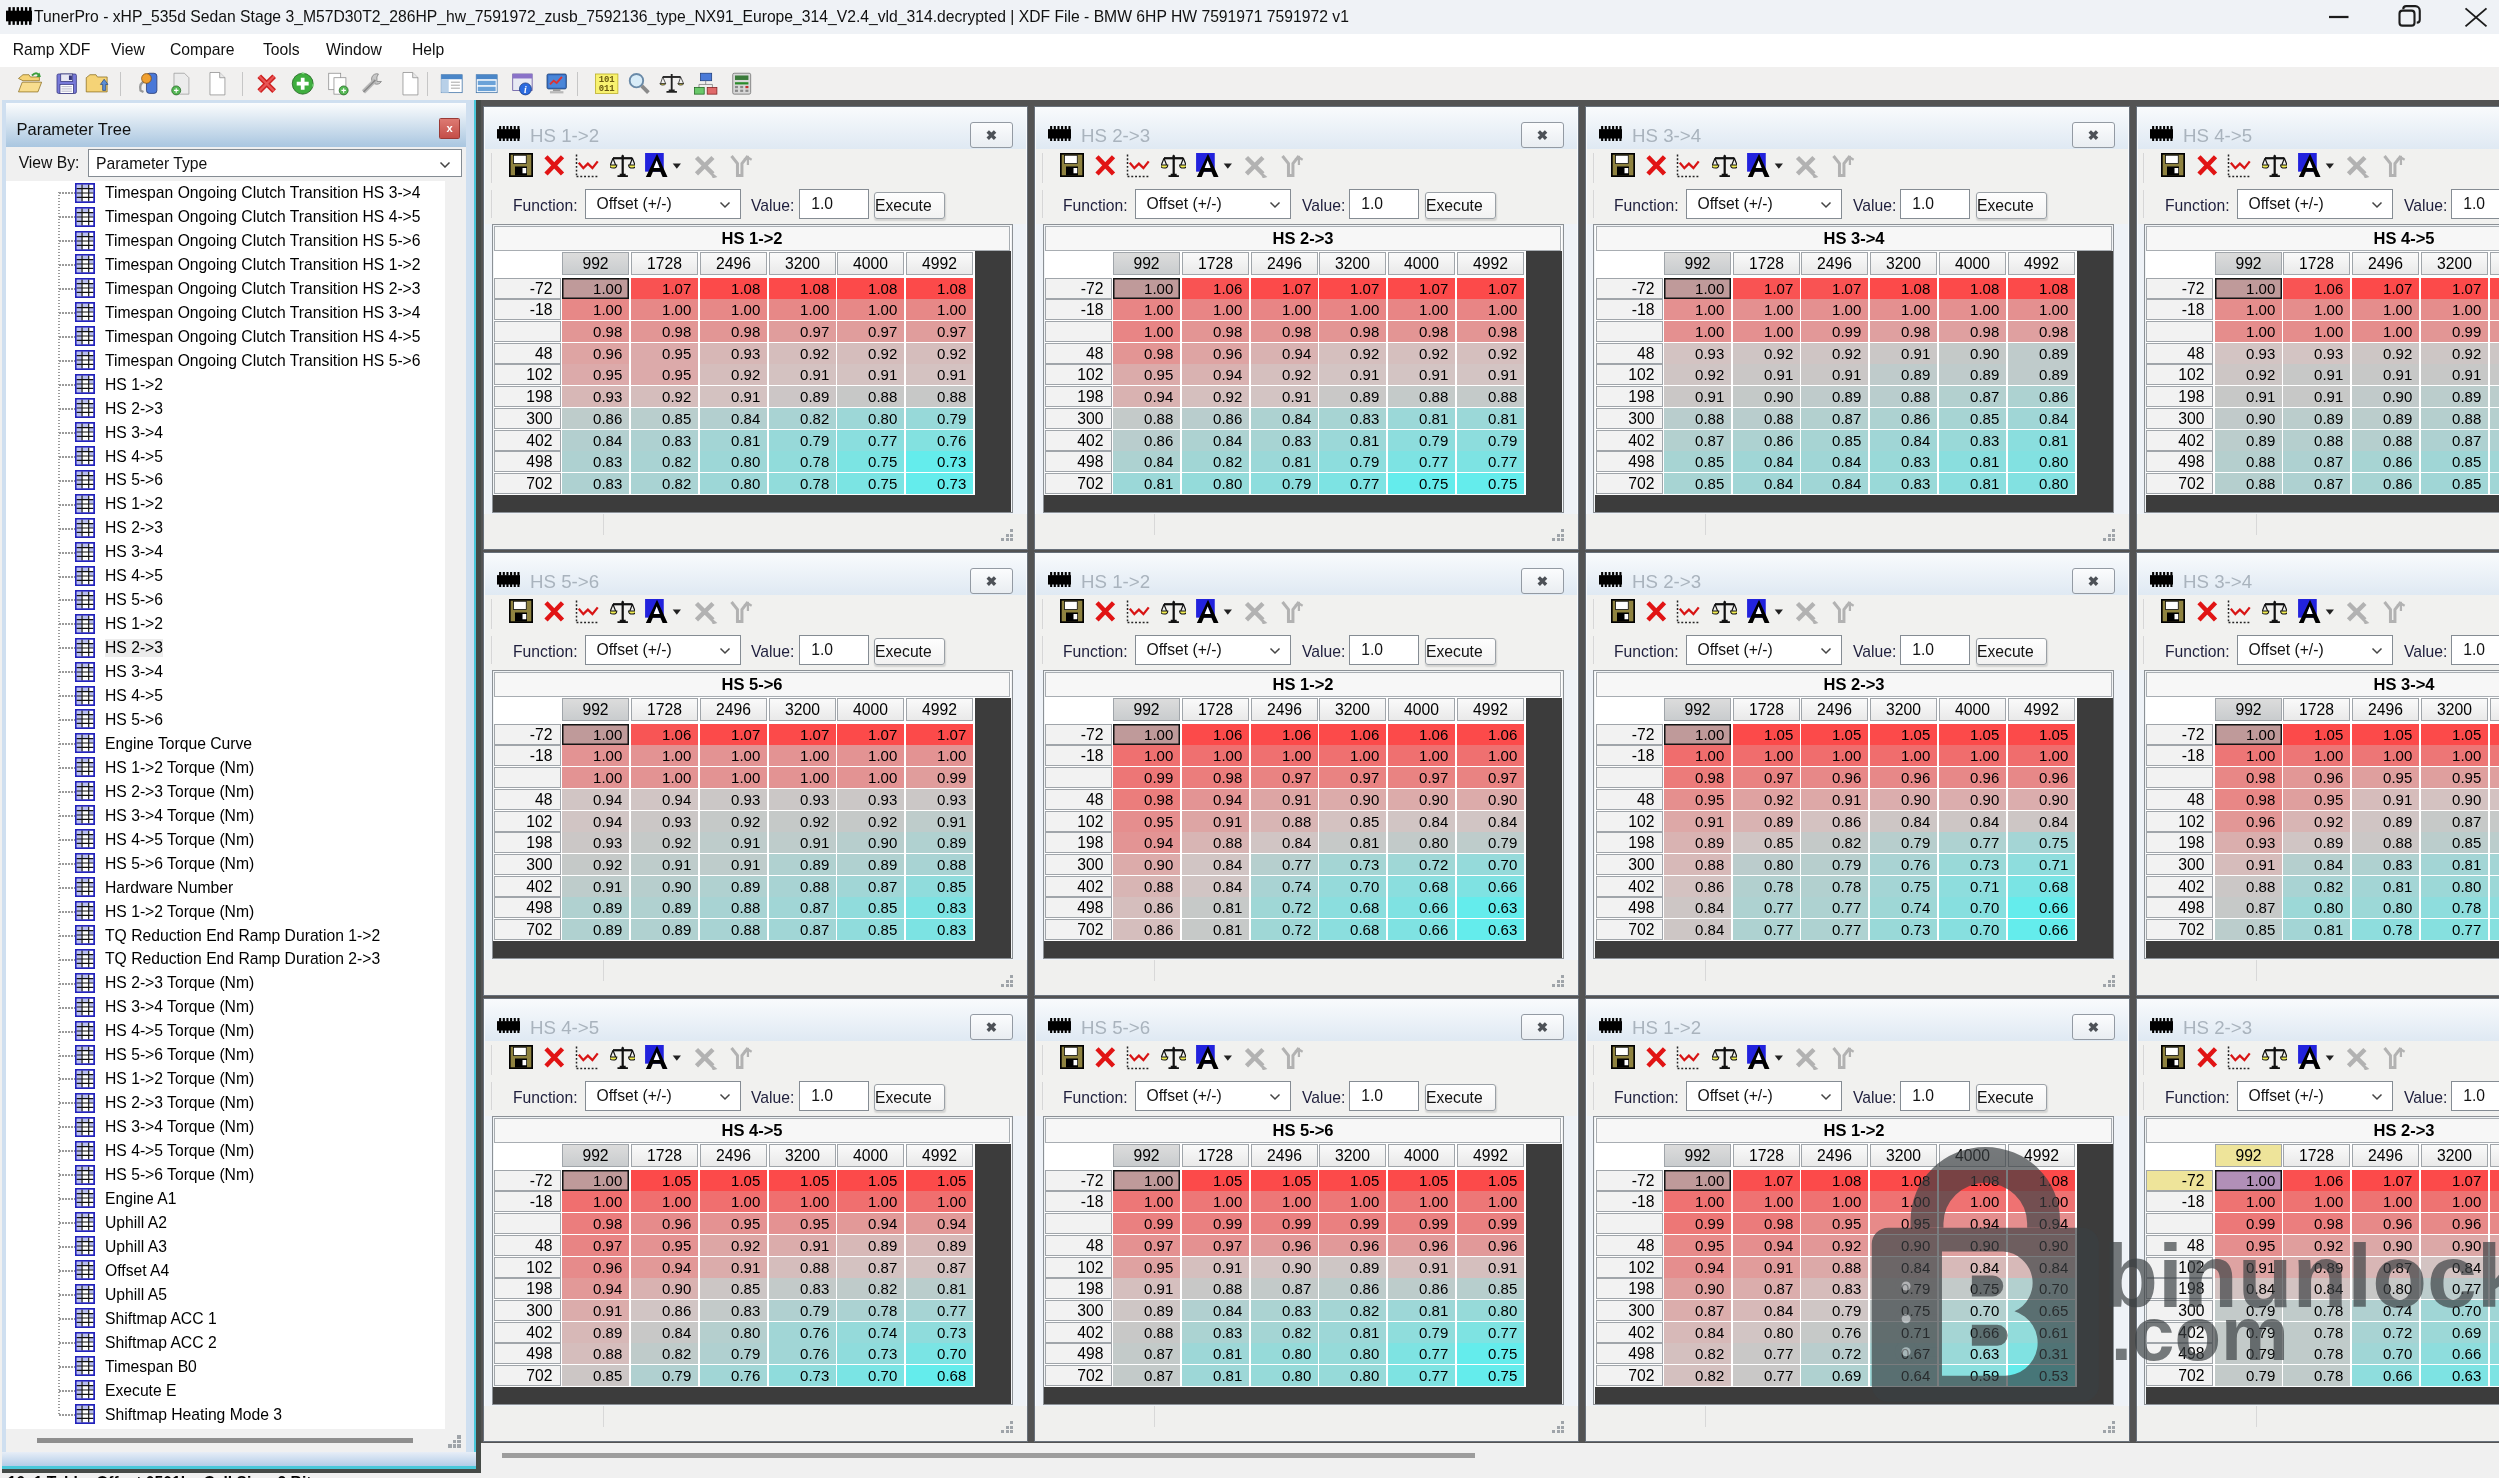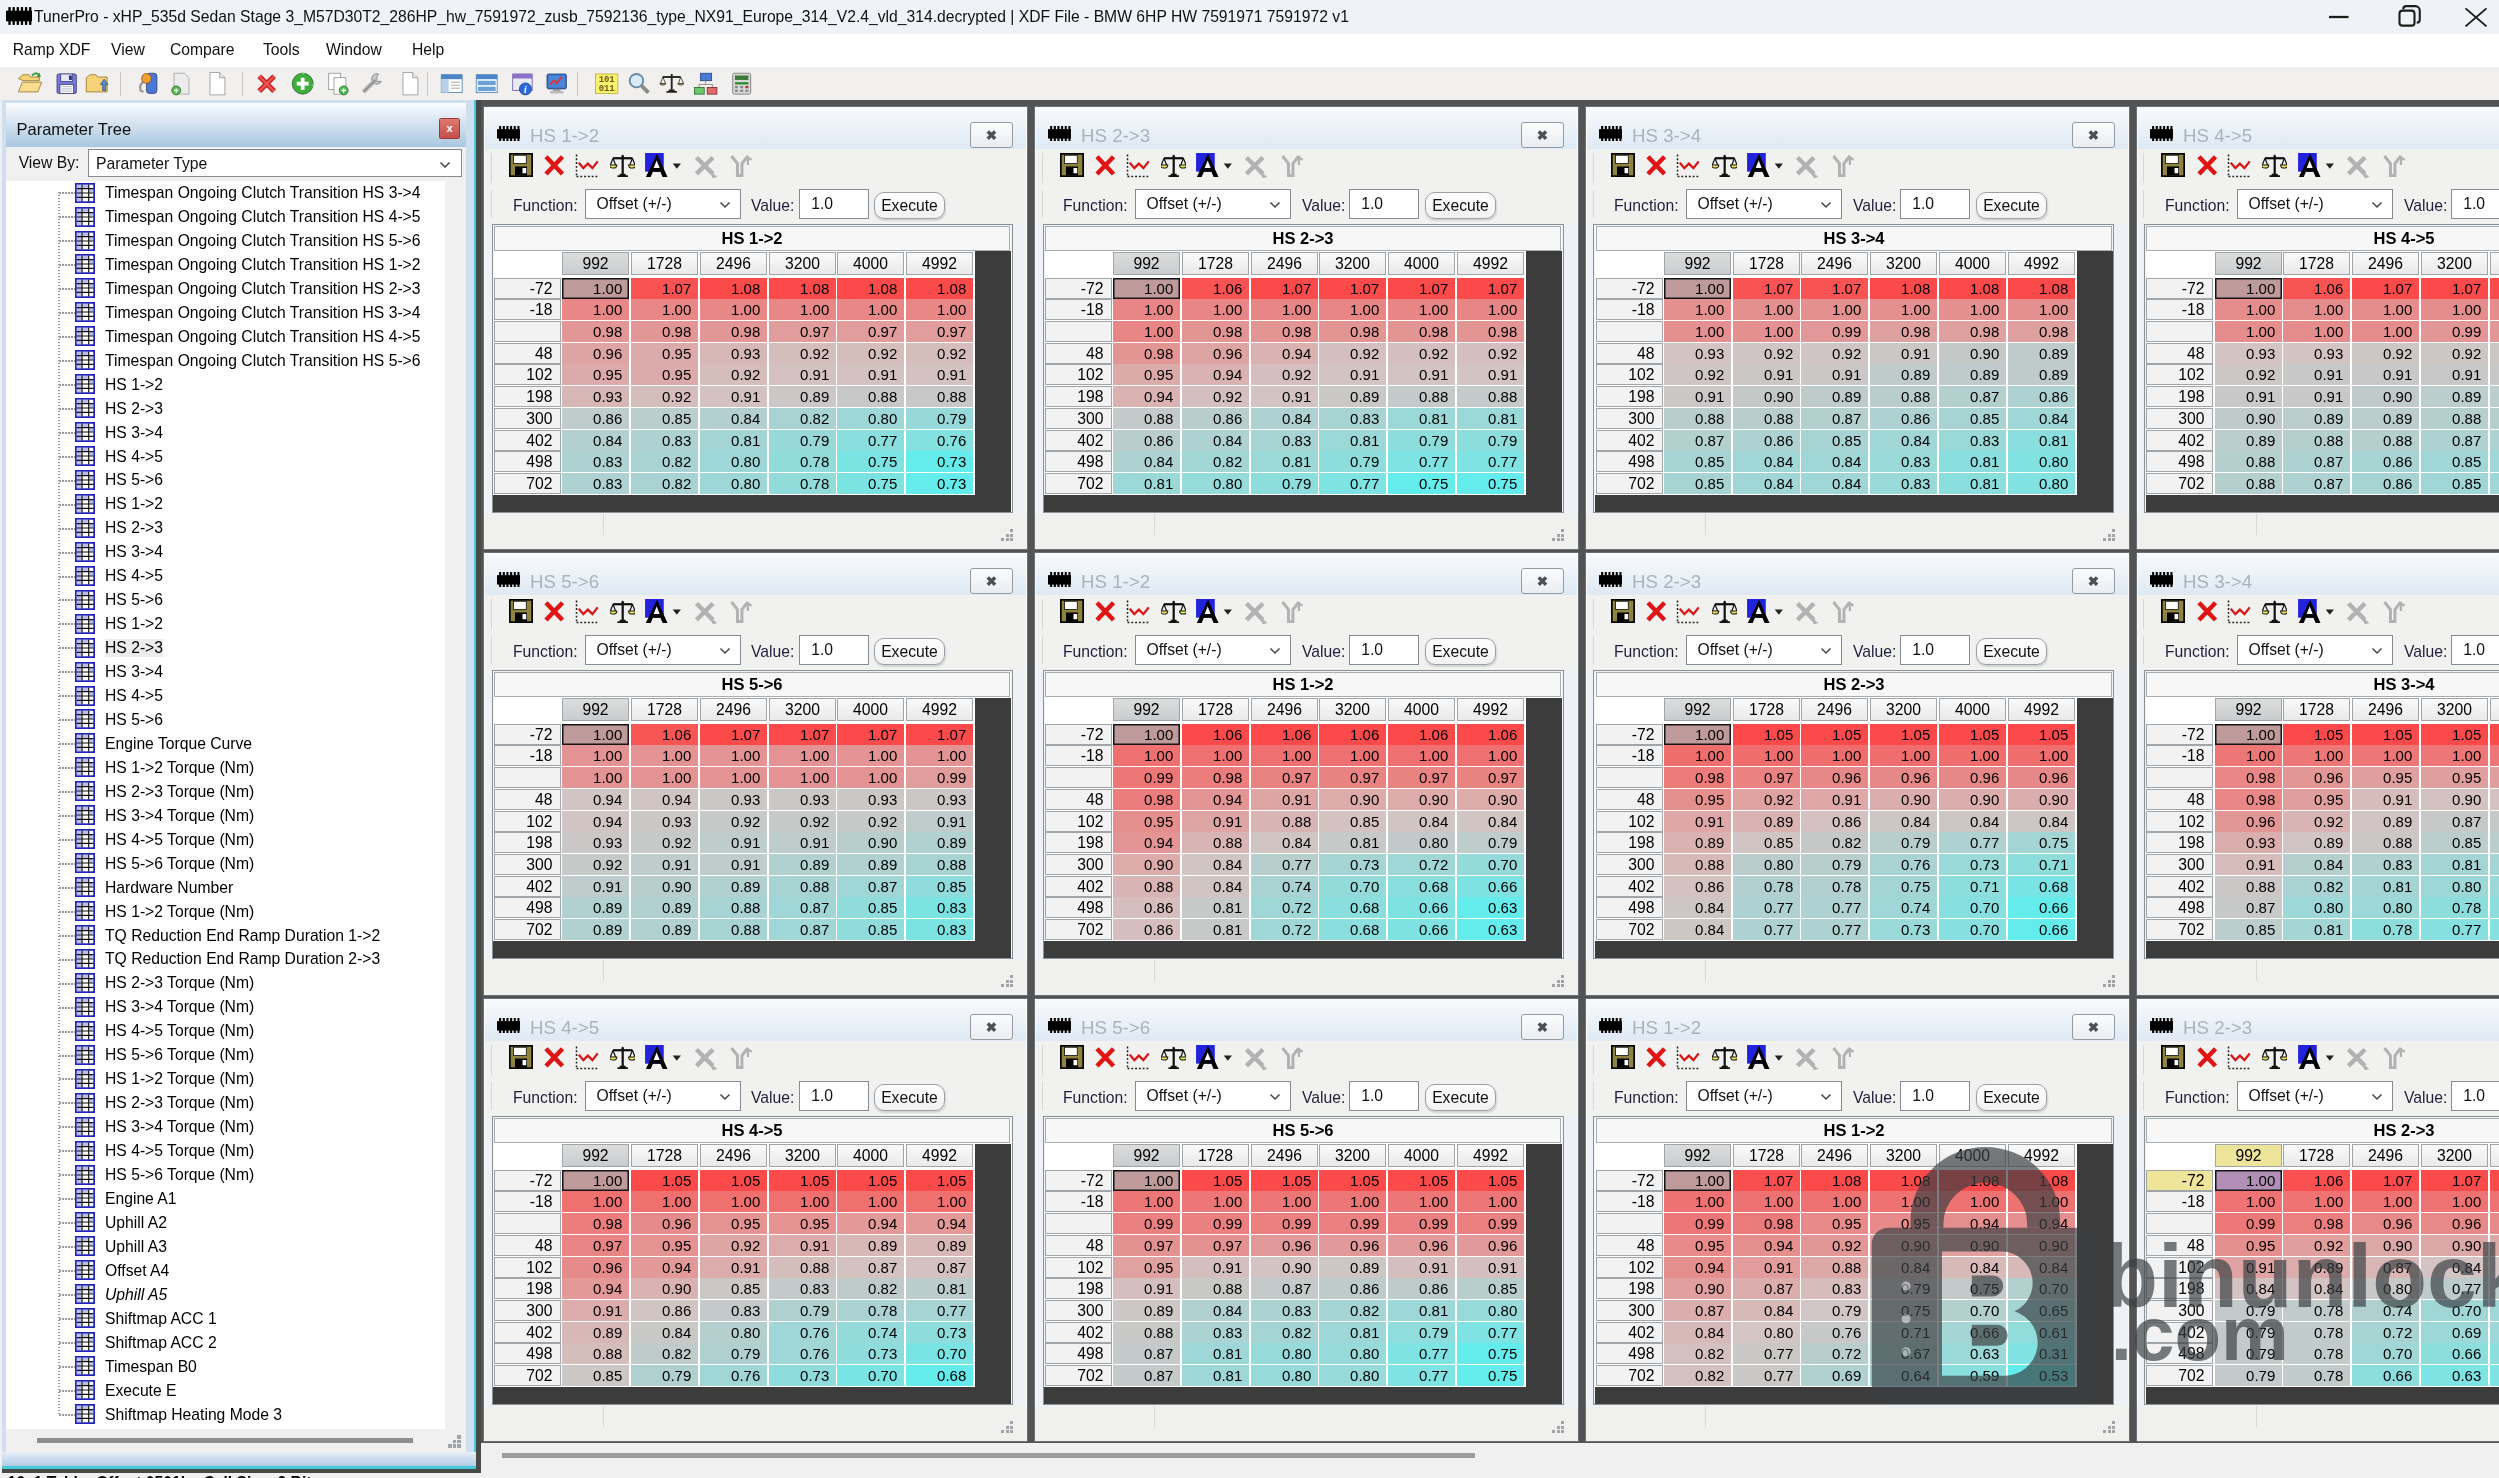--- a/index.html
+++ b/index.html
@@ -6,21 +6,21 @@
 .win{position:absolute;width:545px;height:444px;background:#eef2f7;border:0.7px solid #68707a;box-shadow:inset 0 0 0 0.7px #fdfefe}
 .wtb{position:absolute;left:0.7px;top:0.7px;right:0.7px;height:41px;background:linear-gradient(#f8fafc,#dfe9f3)}
 .wtt{position:absolute;left:46px;top:18px;font-size:18.7px;color:#a9b3bd}
 .wclose{position:absolute;width:43px;height:26px;background:linear-gradient(#fbfcfd,#e9edf1);border:0.7px solid #939aa3;border-radius:3px;color:#4d5157;text-align:center;font-size:13.5px;line-height:26px;font-weight:bold}
 .wtool{position:absolute;left:0.7px;top:42px;right:0.7px;height:39px;background:#f1f1ef}
 .wfr{position:absolute;left:0.7px;top:81px;right:0.7px;height:36px;background:#f1f1ef}
 .vsep{position:absolute;width:2.2px;background:linear-gradient(90deg,#c9c9c9,#fff)}
 .lbl{position:absolute;font-size:15.7px;color:#1e1e3c}
 .combo{position:absolute;background:#fff;border:0.7px solid #858c93;font-size:15.7px;color:#111}
 .tbox{position:absolute;background:#fff;border:0.7px solid #858c93;font-size:15.7px;color:#111}
-.btn{position:absolute;background:linear-gradient(#fefefe,#f2f2f2);border:0.7px solid #9aa0a6;border-radius:10px;font-size:15.7px;color:#111;text-align:center;box-shadow:0.7px 1.5px 1.5px rgba(0,0,0,0.12)}
+.btn{position:absolute;background:linear-gradient(#fefefe,#f2f2f2);border:0.7px solid #9aa0a6;border-radius:3px;font-size:15.7px;color:#111;text-align:left;box-shadow:0.7px 1.5px 1.5px rgba(0,0,0,0.12)}
 .chev{position:absolute;width:12px;height:7.5px}
 .tblk{position:absolute;background:#fff;border:0.7px solid #8c9196;box-shadow:inset 0 0 0 0.7px #eceff2}
 .dkr{position:absolute;background:#3c3c3c}
 .thead{position:absolute;background:#f7f7f7;border:0.7px solid #a8adb2;font-weight:bold;font-size:16.5px;color:#000;text-align:center}
 .ch{position:absolute;height:23px;background:linear-gradient(#fafafa,#e9e9e9);border:0.7px solid #a0a5aa;font-size:15.7px;color:#000;text-align:center;line-height:22px}
 .ch1{background:linear-gradient(#dcdcdc,#c9ccce)}
 .chy{background:#eee49a}
 .rh{position:absolute;width:67px;height:21px;background:#f2f2f2;border:0.7px solid #a0a5aa;font-size:15.7px;color:#000;text-align:right;padding-right:7.5px;line-height:19.5px}
 .rhy{background:#eee49a}
 b{position:absolute;width:67px;height:21px;font-weight:normal;font-size:15px;color:#000;text-align:right;padding-right:6.7px;line-height:21px;background-image:linear-gradient(rgba(255,255,255,.20),rgba(255,255,255,0) 50%)}
@@ -673,21 +673,21 @@
 <div class="ti" style="top:1262px;">Offset A4</div>
 <div class="ab" style="left:59px;top:1294px;width:16.5px;height:1.5px;background-image:repeating-linear-gradient(90deg,#9a9a9a 0 1.5px,transparent 1.5px 3px)"></div>
 <svg class="ab" style="left:75px;top:1284px" width="20" height="20" viewBox="0 0 27 27">
     <rect x="1" y="1" width="25" height="25" fill="#fff" stroke="#2222bb" stroke-width="2"></rect>
     <rect x="2" y="2" width="7" height="23" fill="#b9bfef"></rect>
     <rect x="10" y="2" width="8" height="5" fill="#b9bfef"></rect>
     <rect x="19" y="8" width="6" height="5" fill="#b9bfef"></rect>
     <path d="M2 7.5 h23 M2 13.5 h23 M2 19.5 h23 M9.5 2 v23 M18.5 2 v23" stroke="#111" stroke-width="1.6"></path>
     <rect x="1" y="1" width="25" height="25" fill="none" stroke="#2222bb" stroke-width="2"></rect>
   </svg>
-<div class="ti" style="top:1286px;font-style:italic;">Uphill A5</div>
+<div class="ti" style="top:1286px;">Uphill A5</div>
 <div class="ab" style="left:59px;top:1318px;width:16.5px;height:1.5px;background-image:repeating-linear-gradient(90deg,#9a9a9a 0 1.5px,transparent 1.5px 3px)"></div>
 <svg class="ab" style="left:75px;top:1308px" width="20" height="20" viewBox="0 0 27 27">
     <rect x="1" y="1" width="25" height="25" fill="#fff" stroke="#2222bb" stroke-width="2"></rect>
     <rect x="2" y="2" width="7" height="23" fill="#b9bfef"></rect>
     <rect x="10" y="2" width="8" height="5" fill="#b9bfef"></rect>
     <rect x="19" y="8" width="6" height="5" fill="#b9bfef"></rect>
     <path d="M2 7.5 h23 M2 13.5 h23 M2 19.5 h23 M9.5 2 v23 M18.5 2 v23" stroke="#111" stroke-width="1.6"></path>
     <rect x="1" y="1" width="25" height="25" fill="none" stroke="#2222bb" stroke-width="2"></rect>
   </svg>
 <div class="ti" style="top:1310px;">Shiftmap ACC 1</div>

